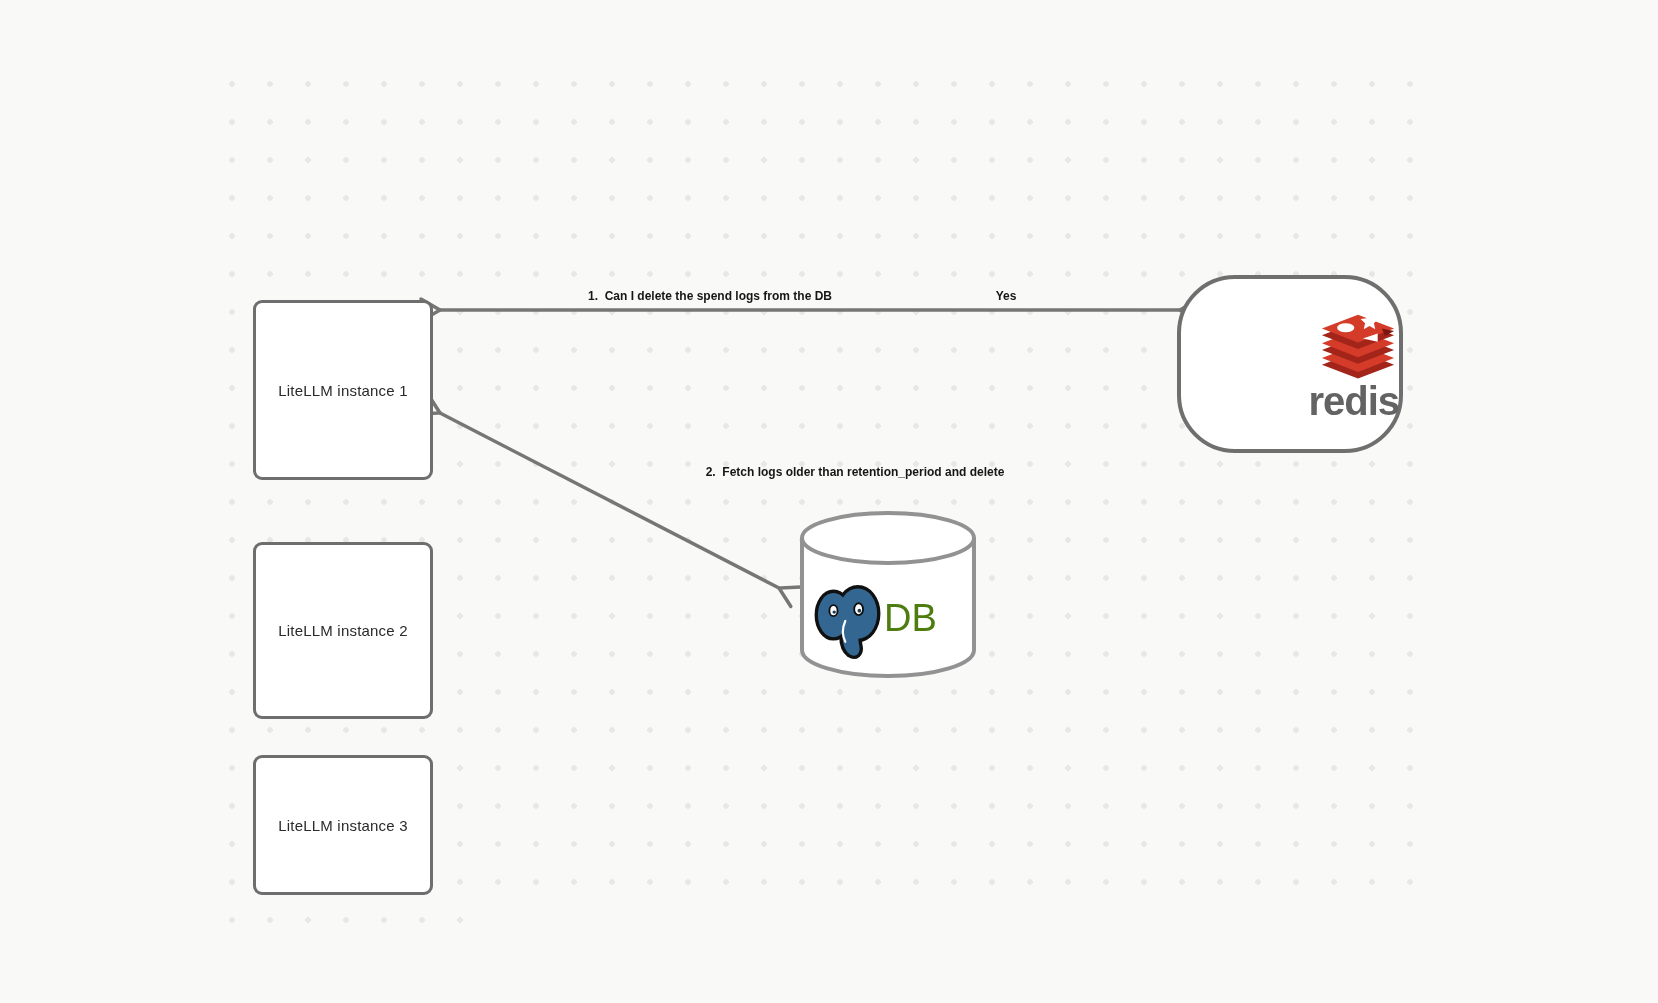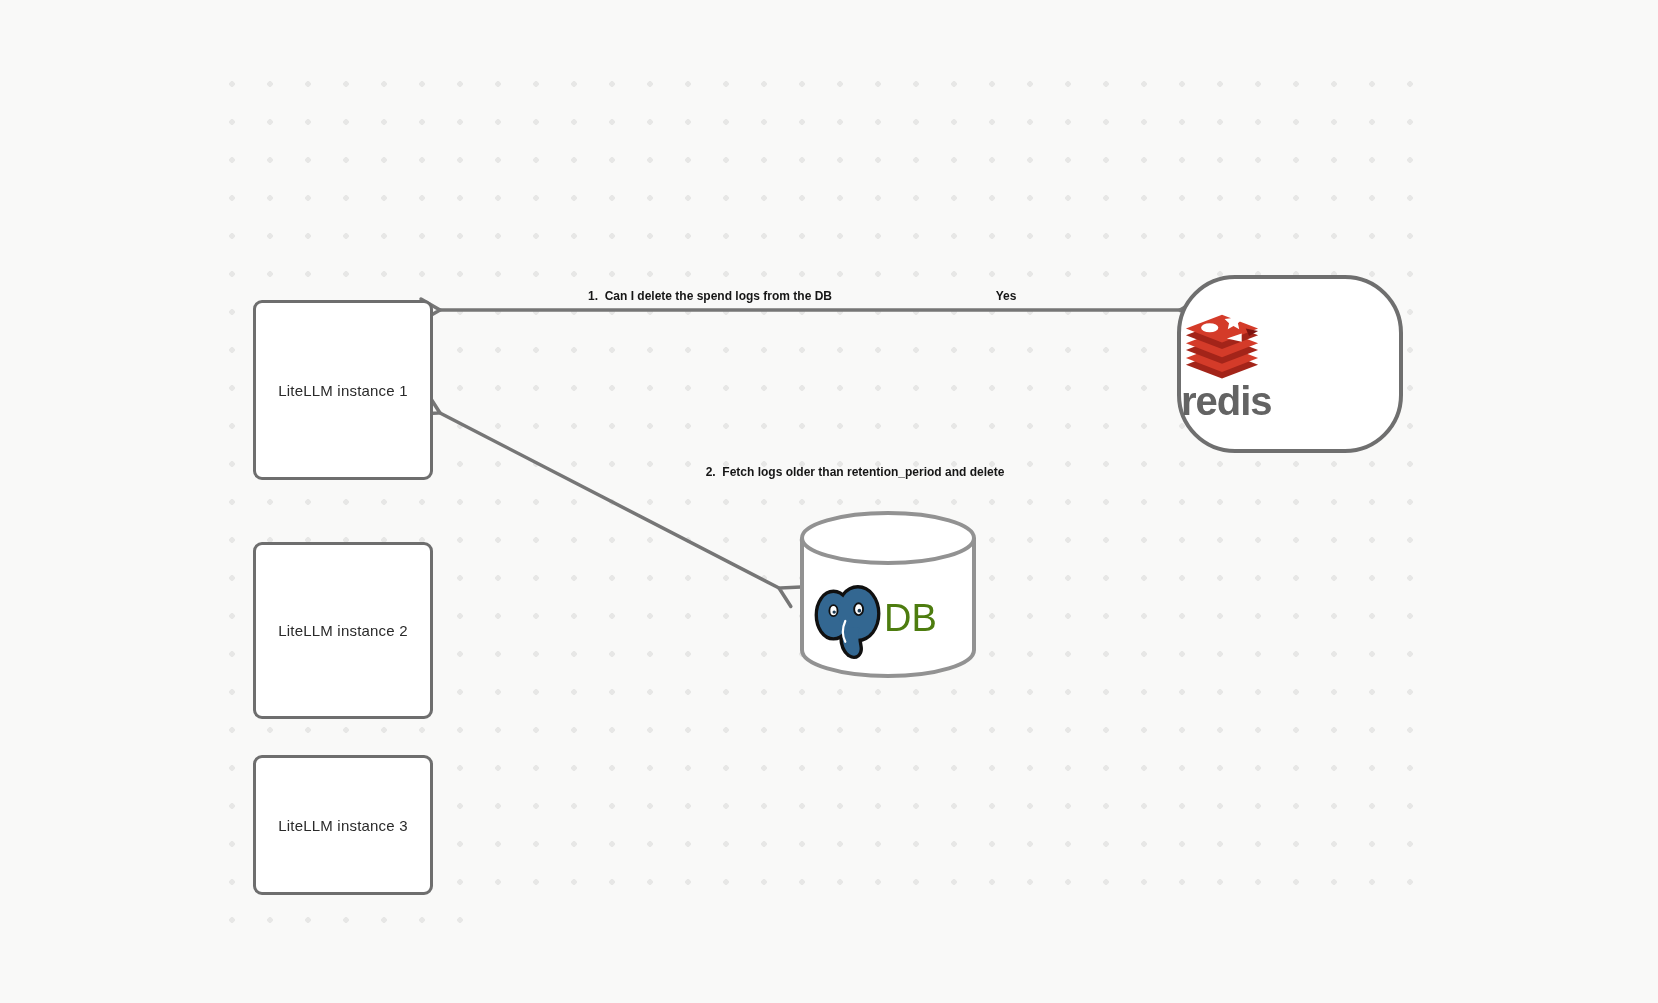--- a/index.html
+++ b/index.html
@@ -39,21 +39,21 @@
   }
 
   
   .redis-node{
     position:absolute;
     left:1177px;top:275px;width:226px;height:178px;
     background:#ffffff;
     border:4px solid #6f6f6f;
     border-radius:58px;
     box-sizing:border-box;
-    display:flex;flex-direction:column;align-items:flex-start;
+    display:flex;flex-direction:column;align-items:flex-end;
   }
   .redis-logo{margin-top:32px;width:82px;height:68px;}
   .redis-word{
     margin-top:0px;
     font-size:40px;line-height:44px;
     font-weight:700;
     color:#636363;
     letter-spacing:-1px;
   }
 

